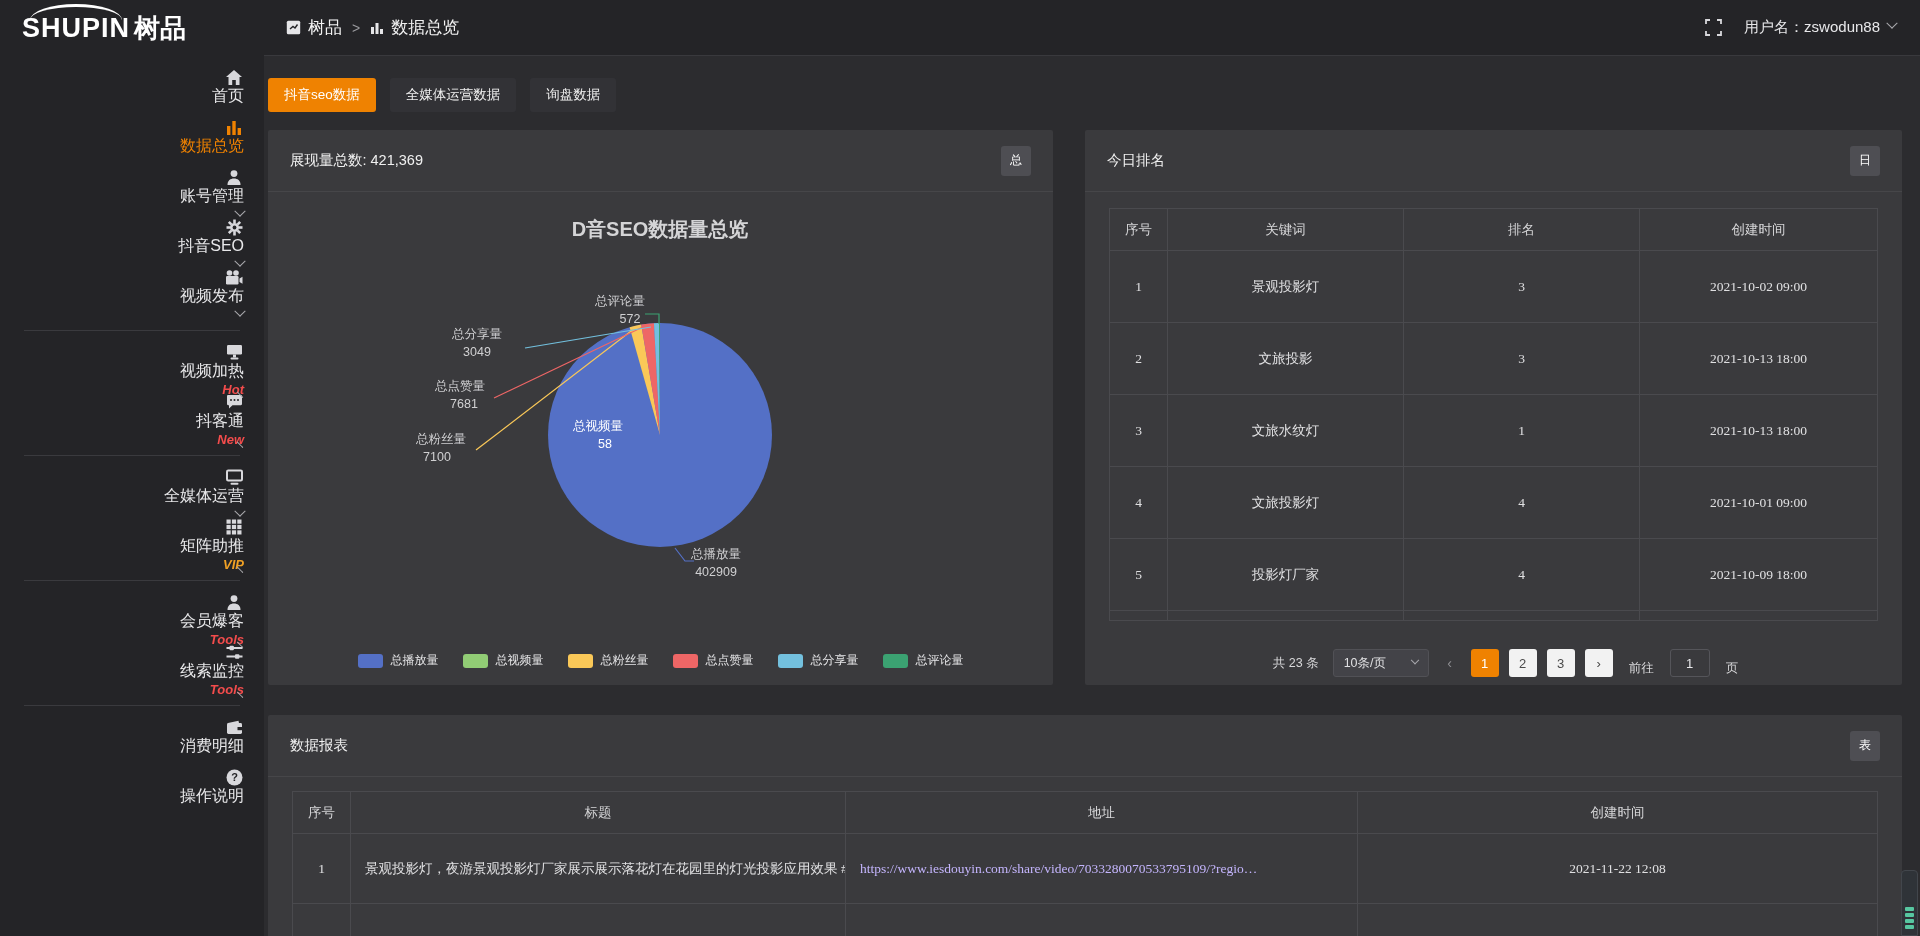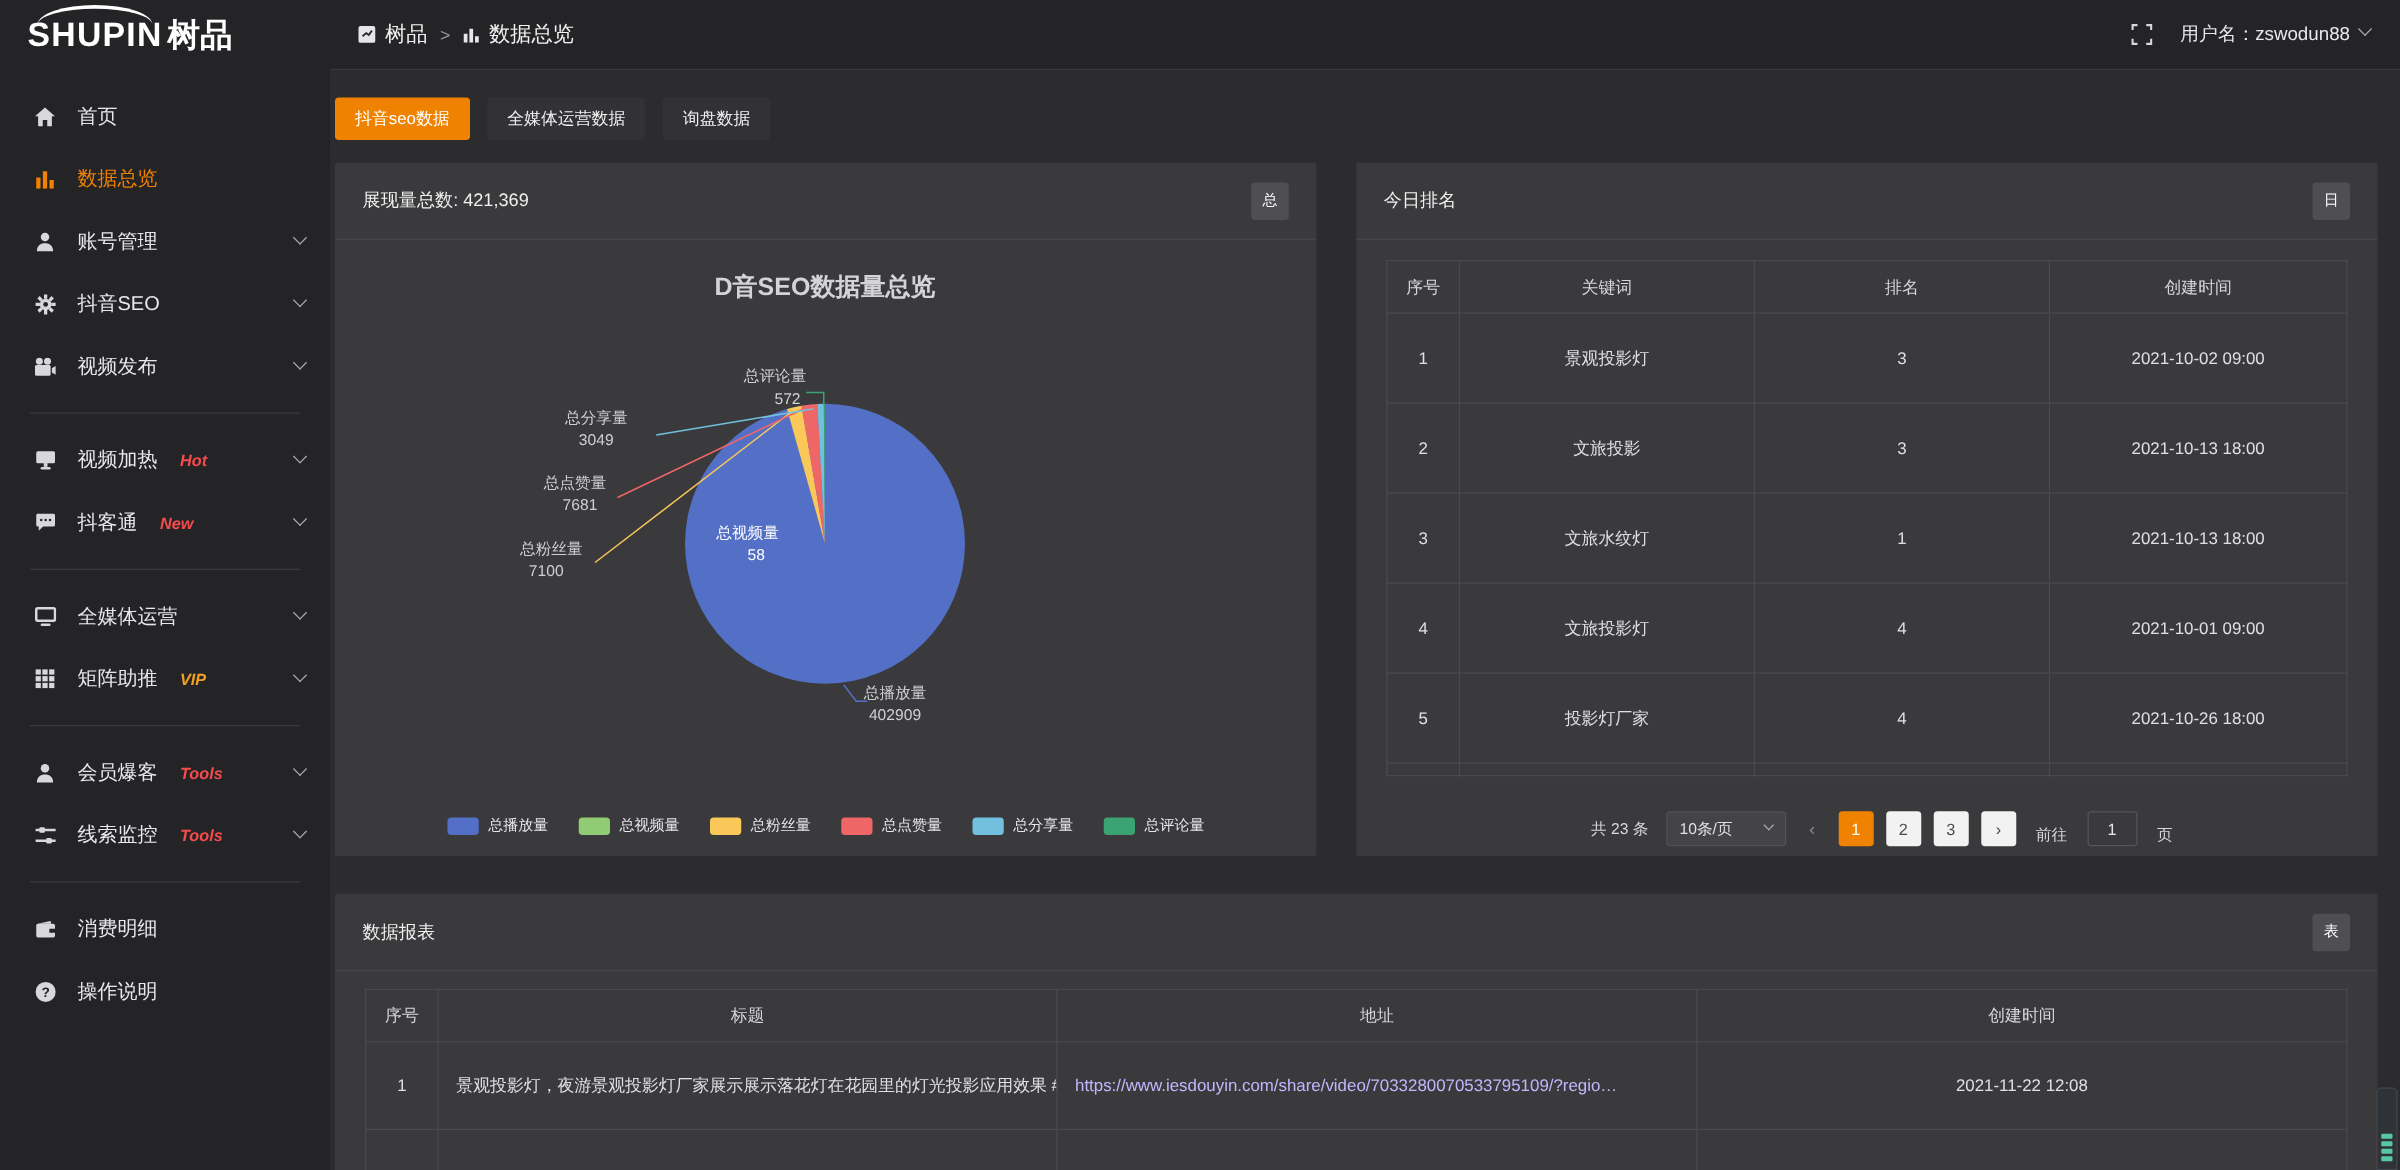--- a/index.html
+++ b/index.html
@@ -8,21 +8,21 @@
   .app { display:flex; width:1920px; height:936px; }
 
   
   .sidebar { width:264px; background:#242427; flex:none; display:flex; flex-direction:column; }
   .logo { height:56px; display:flex; align-items:center; padding-left:22px; position:relative; }
   .logo-arc { position:absolute; left:30px; top:4px; width:92px; height:16px;
     border-top:3px solid #fff; border-radius:50% 50% 0 0 / 100% 100% 0 0; }
   .logo-en { font-size:27px; font-weight:bold; letter-spacing:1px; color:#fff; }
   .logo-cn { font-size:26px; font-weight:bold; color:#fff; margin-left:4px; }
   .menu { padding-top:12px; }
-  .menu-item { height:50px; display:flex; align-items:center; padding:0 20px 0 26px; cursor:pointer; }
+  .menu-item { height:50px; display:flex; align-items:flex-end; padding:0 20px 0 26px; cursor:pointer;flex-direction:column; }
   .menu-item .mi-icon { width:20px; height:18px; flex:none; display:flex; align-items:center; justify-content:center; }
   .menu-item .mi-label { font-size:16px; color:#e8e8ea; margin-left:16px; }
   .menu-item.active .mi-label { color:#ef8201; }
   .mi-tag { font-size:13px; font-weight:bold; font-style:italic; margin-left:18px; }
   .tag-red { color:#f34c4c; }
   .tag-gold { color:#f0a125; }
   .mi-spacer { flex:1; }
   .chev { width:8px; height:8px; border-right:1.6px solid #a9a9ad; border-bottom:1.6px solid #a9a9ad;
     transform:rotate(45deg) translate(-2px,-2px); }
   .menu-divider { height:1px; background:#3a3a3e; margin:12px 24px; }
@@ -62,21 +62,21 @@
   #pie-svg { position:absolute; left:0; top:0; }
   .legend { position:absolute; left:0; right:0; bottom:16px; display:flex; justify-content:center;
     align-items:center; gap:24px; }
   .legend-item { display:flex; align-items:center; gap:8px; cursor:pointer; }
   .legend-swatch { width:25px; height:14px; border-radius:3px; }
   .legend-label { font-size:12px; color:#e6e6e8; }
 
   
   table.grid { border-collapse:collapse; table-layout:fixed; width:100%; }
   table.grid th, table.grid td { border:1px solid #4a4a4e; text-align:center;
-    font-size:13.5px; color:#e0e0e2; font-weight:normal; overflow:hidden; white-space:nowrap; }
+    font-size:13.5px; color:#e0e0e2; font-weight:normal; overflow:hidden; white-space:nowrap;font-family:Liberation Serif, serif; }
   table.grid th { height:42px; color:#d6d6d8; }
   .rank-table-wrap { padding:16px 24px 0 24px; }
   .rank-table td { height:72px; }
   .partial-row td { height:10px; }
 
   
   .pagination { display:flex; align-items:center; justify-content:center; gap:10px;
     margin-top:28px; font-size:12.5px; color:#d8d8da;padding-left:24px; }
   .pg-total { margin-right:4px; }
   .pg-size { height:28px; min-width:96px; background:#434348; border:1px solid #515156;
@@ -465,21 +465,21 @@
               <tr>
                 <td>4</td>
                 <td>文旅投影灯</td>
                 <td>4</td>
                 <td>2021-10-01 09:00</td>
               </tr>
               <tr>
                 <td>5</td>
                 <td>投影灯厂家</td>
                 <td>4</td>
-                <td>2021-10-26 18:00</td>
+                <td>2021-10-09 18:00</td>
               </tr>
               <tr class="partial-row">
                 <td></td>
                     <td></td>
                     <td></td>
                     <td></td>
               </tr>
             </tbody>
               </table>
           </div>

